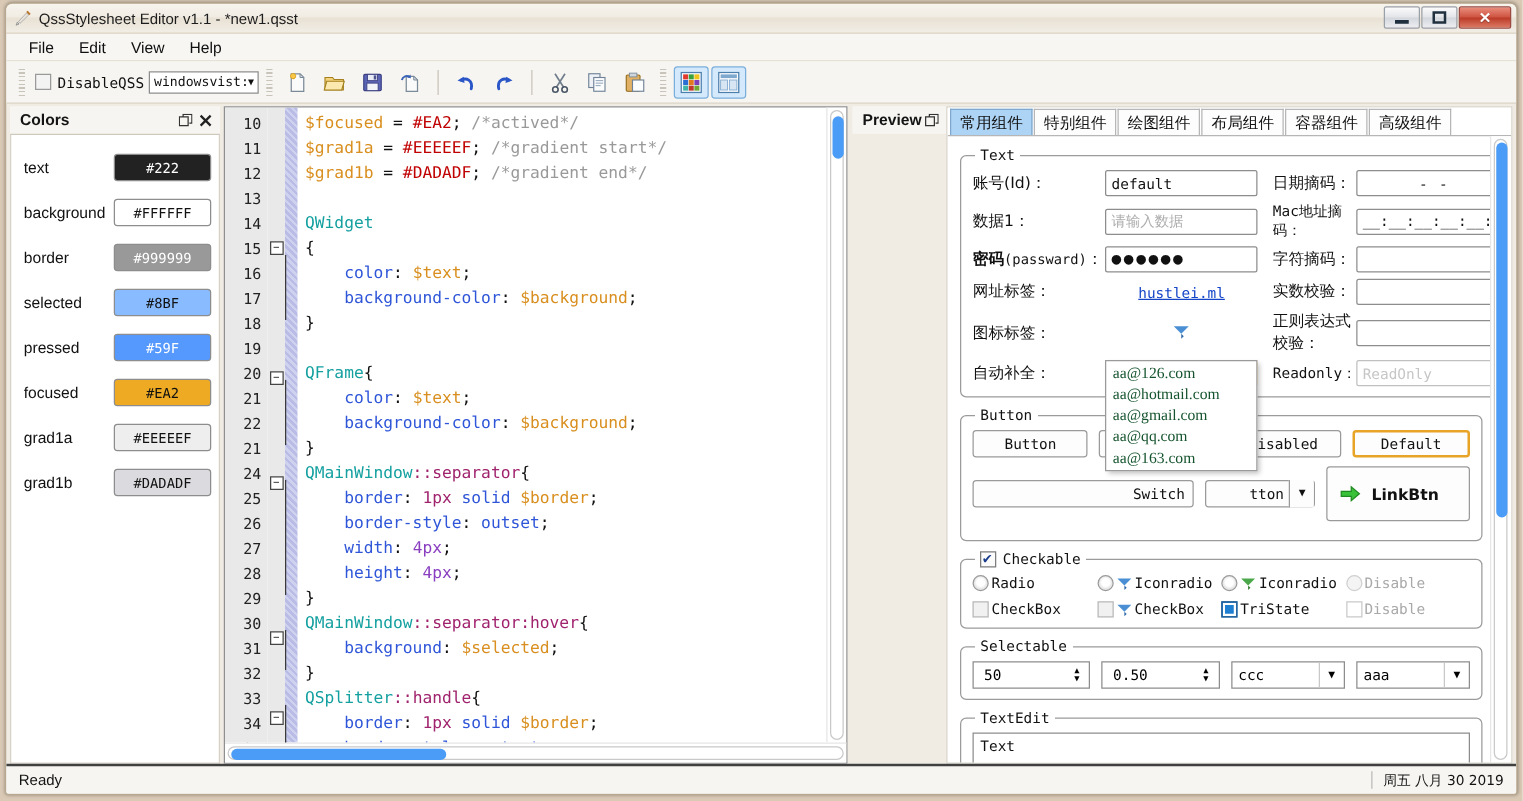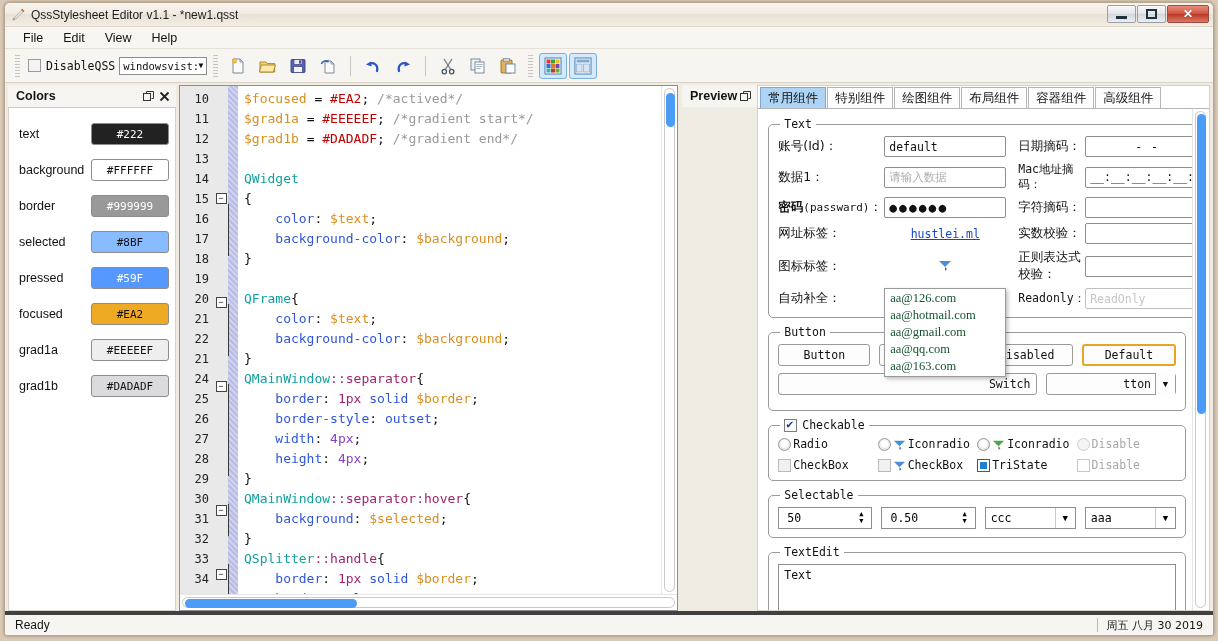--- a/index.html
+++ b/index.html
@@ -250,21 +250,21 @@
   }
   #ac-popup .it {
     height:17px; display:flex; align-items:center; padding-left:5px;
     font-family:Liberation Serif, serif; font-size:12.5px; color:#14532d; white-space:nowrap;
   }
   .ac-input { border-color:#e8a427 !important; }
   .caret { display:inline-block; width:1px; height:12px; background:#111; margin-left:1px; vertical-align:-2px; }
 
   
   #statusbar {
-    height:24px; flex:0 0 24px; border-top:4px solid #404040; background:#f6f5f1;
+    height:24px; flex:0 0 24px; border-top:2px solid #404040; background:#f6f5f1;
     display:flex; align-items:center; padding:4px 10px;
   }
   #statusbar .s-left { flex:1; font-size:12px; color:#141414; }
   #statusbar .s-sep { width:1px; height:14px; background:#b9b9b9; margin-right:9px; }
   #statusbar .s-right { font-size:11px; color:#141414; font-family:"DejaVu Sans",sans-serif; }
 </style>
 </head>
 <body>
 
 <div id="window">
@@ -623,20 +623,28 @@
               <div class="btnrow" style="align-items:stretch;">
                 <div style="flex:2; display:flex; align-items:center;">
                   <div class="qbtn switch" style="flex:1;">Switch</div>
                 </div>
                 <div style="flex:1; display:flex; align-items:center;">
                   <div class="qbtn combo" style="flex:1;">
                     <span>tton</span>
                     <span class="combo-arrow">▼</span>
                   </div>
                 </div>
+                <div style="flex:1.3;">
+                  <div class="qbtn link-btn">
+                    <svg width="17" height="14" viewBox="0 0 17 14">
+                      <path d="M1 5 h8 v-3.5 l6.5 5.5 l-6.5 5.5 v-3.5 h-8 z" fill="#39c13a" stroke="#1f8a20" stroke-width="1"></path>
+                    </svg>
+                    <span>LinkBtn</span>
+                  </div>
+                </div>
               </div>
             </fieldset>
 
             <fieldset class="gb">
               <legend>
                 <span class="chk-legend">
                   <span class="cbx checked"></span>
                   <span>Checkable</span>
                 </span>
               </legend>

